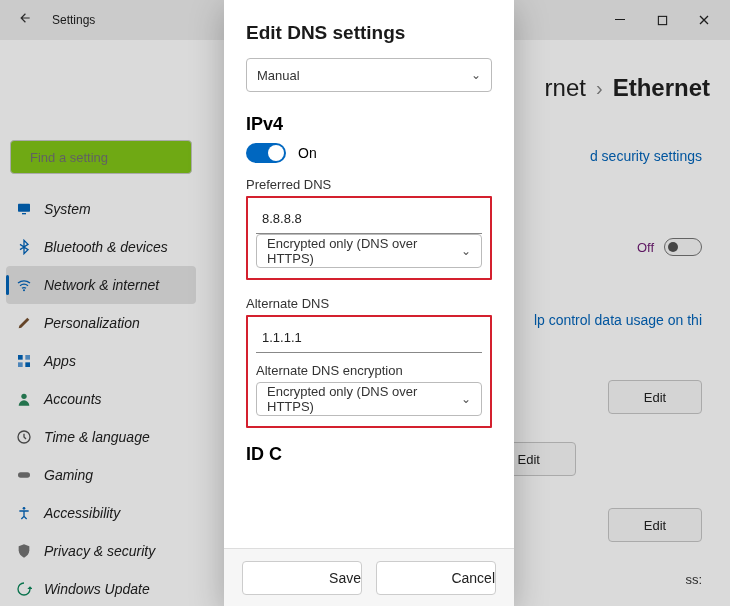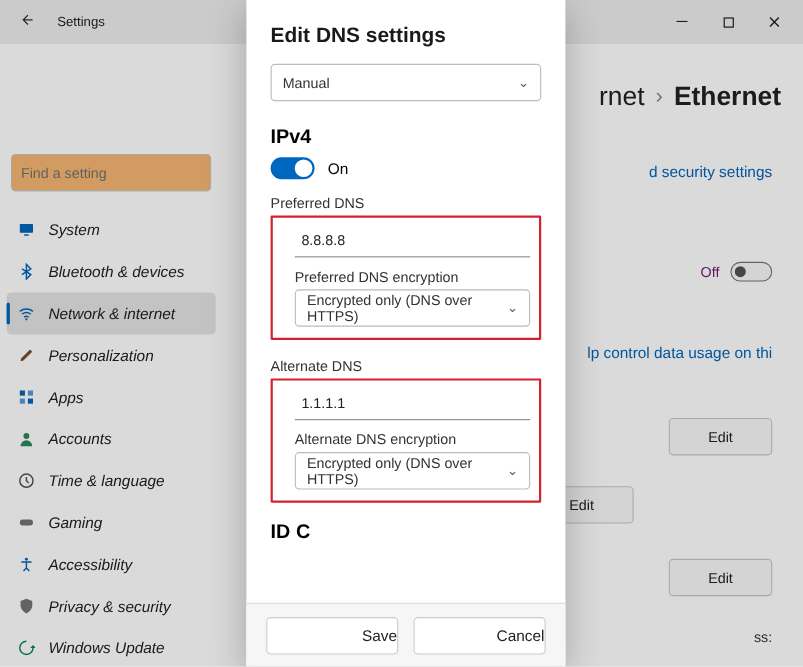--- a/index.html
+++ b/index.html
@@ -14,21 +14,21 @@
     .titlebar-left { display:flex; align-items:center; gap:14px; padding-left:4px;}
     .back-arrow { font-size:16px; color:#333; padding:2px 6px; }
     .titlebar-title { font-size:12px; color:#222; }
     .win-controls { display:flex; gap:6px; }
     .win-btn { width:36px; height:28px; display:flex; align-items:center; justify-content:center; font-size:14px; color:#222; }
 
     
     .app-body { display:flex; height:566px; }
     .sidebar { width:202px; padding:10px 6px 10px 6px; }
     .search-wrap { margin:90px 4px 16px 4px; }
-    .search { width:100%; height:34px; border:1px solid #ccc; border-radius:4px; background:#fdba74; padding:0 8px; font-size:13px; color:#555; }
+    .search { width:100%; height:34px; border:1px solid #ccc; border-radius:4px; background:#84cc16; padding:0 19px; font-size:13px; color:#555; }
     .nav { display:flex; flex-direction:column; gap:0px; }
     .nav-item { display:flex; align-items:center; gap:12px; height:38px; padding:0 10px; border-radius:4px; font-size:14px; color:#222; position:relative;font-style:italic;}
     .nav-item.active { background:#eaeaea; }
     .nav-item.active::before { content:""; position:absolute; left:0px; top:9px; bottom:9px; width:3px; background:#0067c0; border-radius:3px;}
     .nav-icon { width:16px; height:16px; display:flex; align-items:center; justify-content:center; }
     .nav-icon svg { width:16px; height:16px; }
 
     .content { flex:1; padding:34px 20px 10px 20px; position:relative; overflow:hidden;}
     .breadcrumb { display:flex; align-items:center; gap:10px; font-size:24px; color:#222; margin-bottom:24px; justify-content:flex-end;}
     .breadcrumb .sep { color:#888; font-size:20px;}
@@ -45,21 +45,21 @@
     .dialog-body { flex:1; padding:22px 22px 6px 22px; overflow:hidden;}
     .dialog-title { font-size:19px; font-weight:600; color:#1a1a1a; margin-bottom:14px;}
     .combo { height:34px; border:1px solid #bbb; border-radius:4px; display:flex; align-items:center; justify-content:space-between; padding:0 10px; font-size:13px; color:#333; background:#fff;}
     .combo .chev { font-size:12px; color:#555;}
     .section-h { font-size:18px; font-weight:600; margin-top:22px; margin-bottom:8px;}
     .toggle-row { display:flex; align-items:center; gap:12px; margin-bottom:14px;}
     .toggle-on { width:40px; height:20px; background:#0067c0; border-radius:11px; position:relative;}
     .toggle-on::after { content:""; position:absolute; right:2px; top:2px; width:16px; height:16px; background:#fff; border-radius:50%;}
     .field-label { font-size:13px; color:#333; margin-top:10px; margin-bottom:4px;}
     .text-input { width:100%; height:30px; border:none; border-bottom:1px solid #888; font-size:13px; padding:0 6px; outline:none; color:#222; background:transparent;}
-    .red-box { border:2px solid #d4202e; padding:6px 8px 10px 20px; margin-top:4px; border-radius:1px;}
+    .red-box { border:2px solid #d4202e; padding:6px 8px 10px 8px; margin-top:4px; border-radius:1px;}
     .dialog-footer { height:58px; border-top:1px solid #ddd; background:#f6f6f6; display:flex; align-items:center; justify-content:center; gap:14px; padding:0 10px;}
     .dlg-btn { width:120px; height:34px; border:1px solid #ccc; border-radius:4px; background:#fff; font-size:14px; color:#222;text-align:right;}
     .ipv6-cut { font-size:18px; font-weight:600; margin-top:16px; height:18px; overflow:hidden;}
   </style>
 </head>
 <body>
 
 <div class="dimmed">
 
   <div class="titlebar">
@@ -251,21 +251,20 @@
 
     <div class="section-h">IPv4</div>
     <div class="toggle-row">
       <div class="toggle-on"></div>
       <span style="font-size:14px;">On</span>
     </div>
 
     <div class="field-label">Preferred DNS</div>
     <div class="red-box">
       <input class="text-input" value="8.8.8.8" style="">
-      <div class="field-label" style="margin-top:10px;">Preferred DNS encryption</div>
       <div class="combo">
         <span>Encrypted only (DNS over HTTPS)</span>
         <span class="chev">⌄</span>
       </div>
     </div>
 
     <div class="field-label" style="margin-top:16px;">Alternate DNS</div>
     <div class="red-box">
       <input class="text-input" value="1.1.1.1" style="">
       <div class="field-label" style="margin-top:10px;">Alternate DNS encryption</div>

